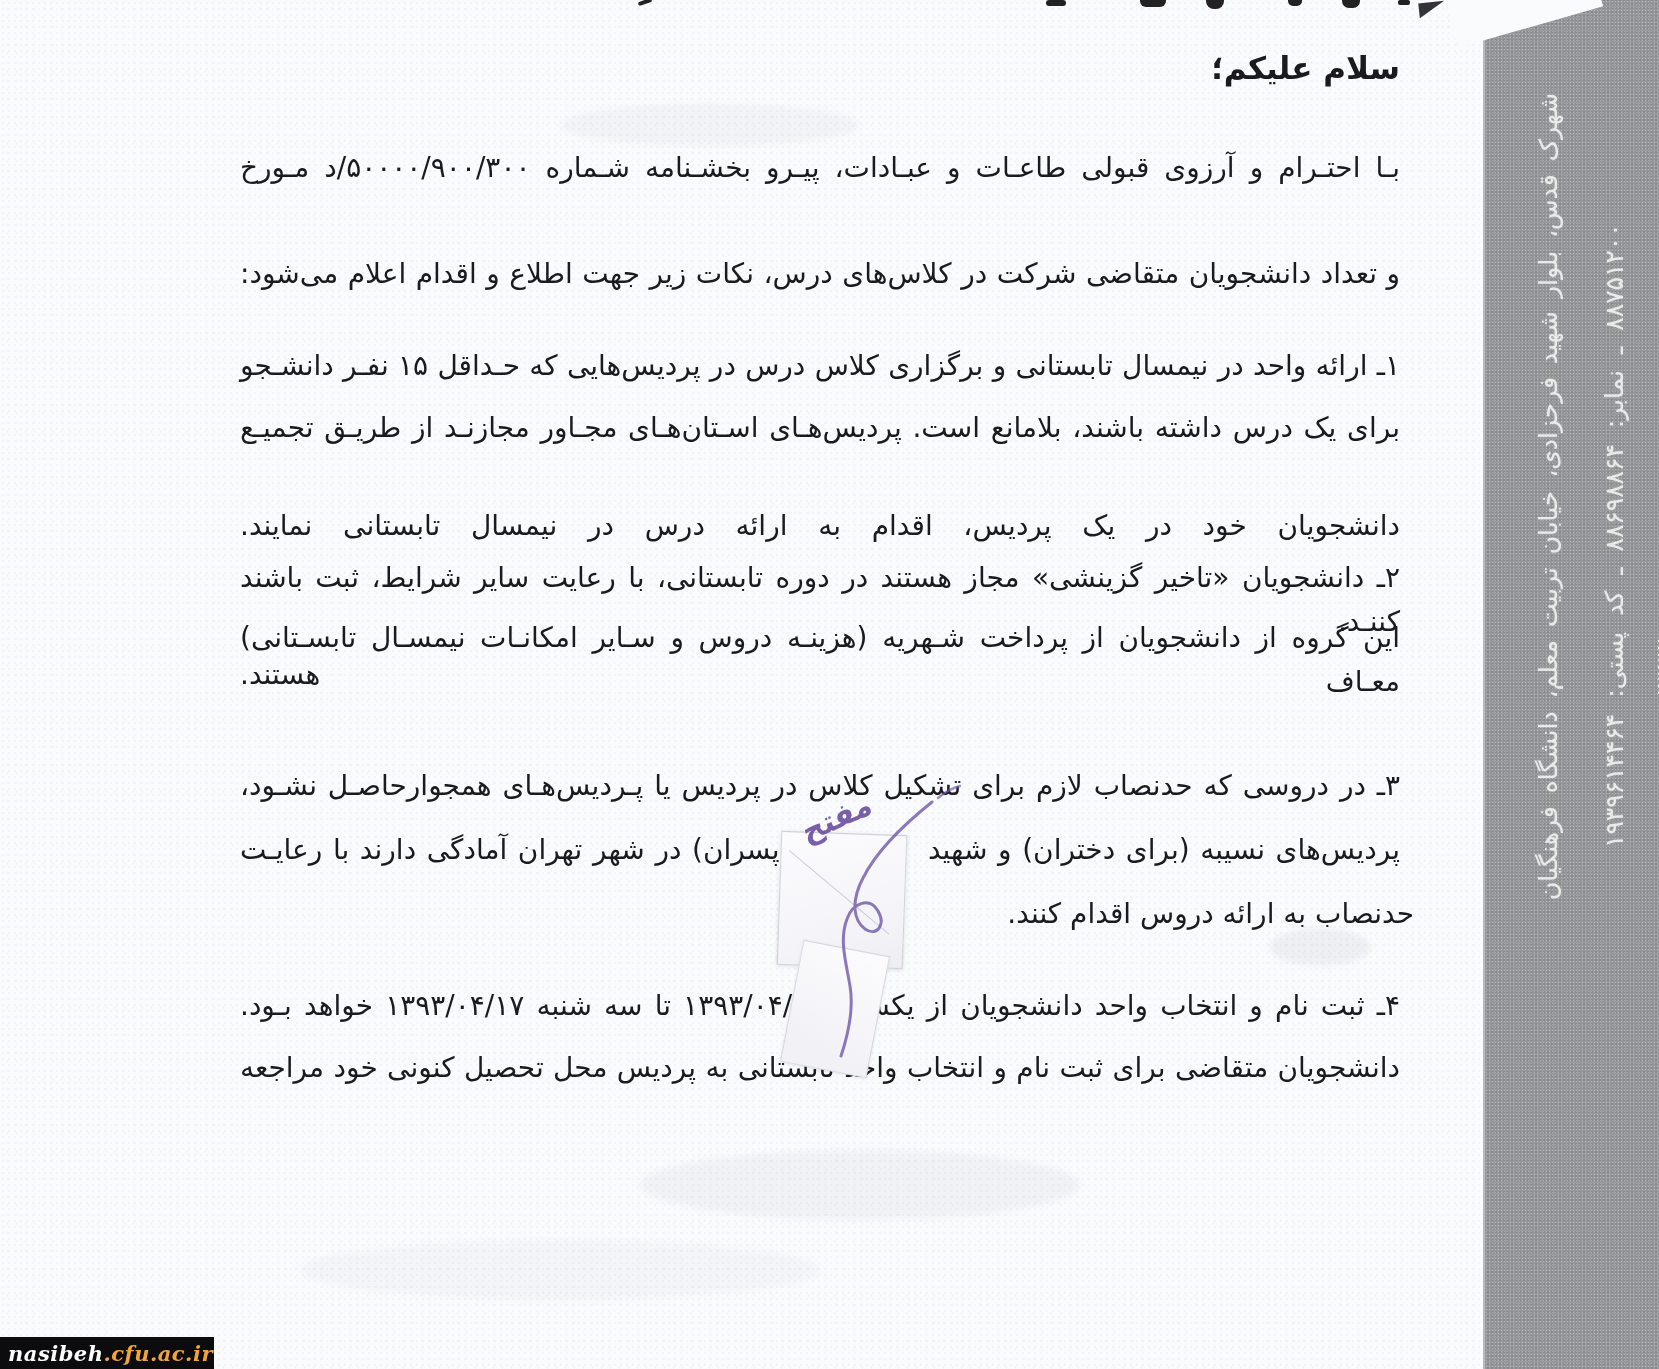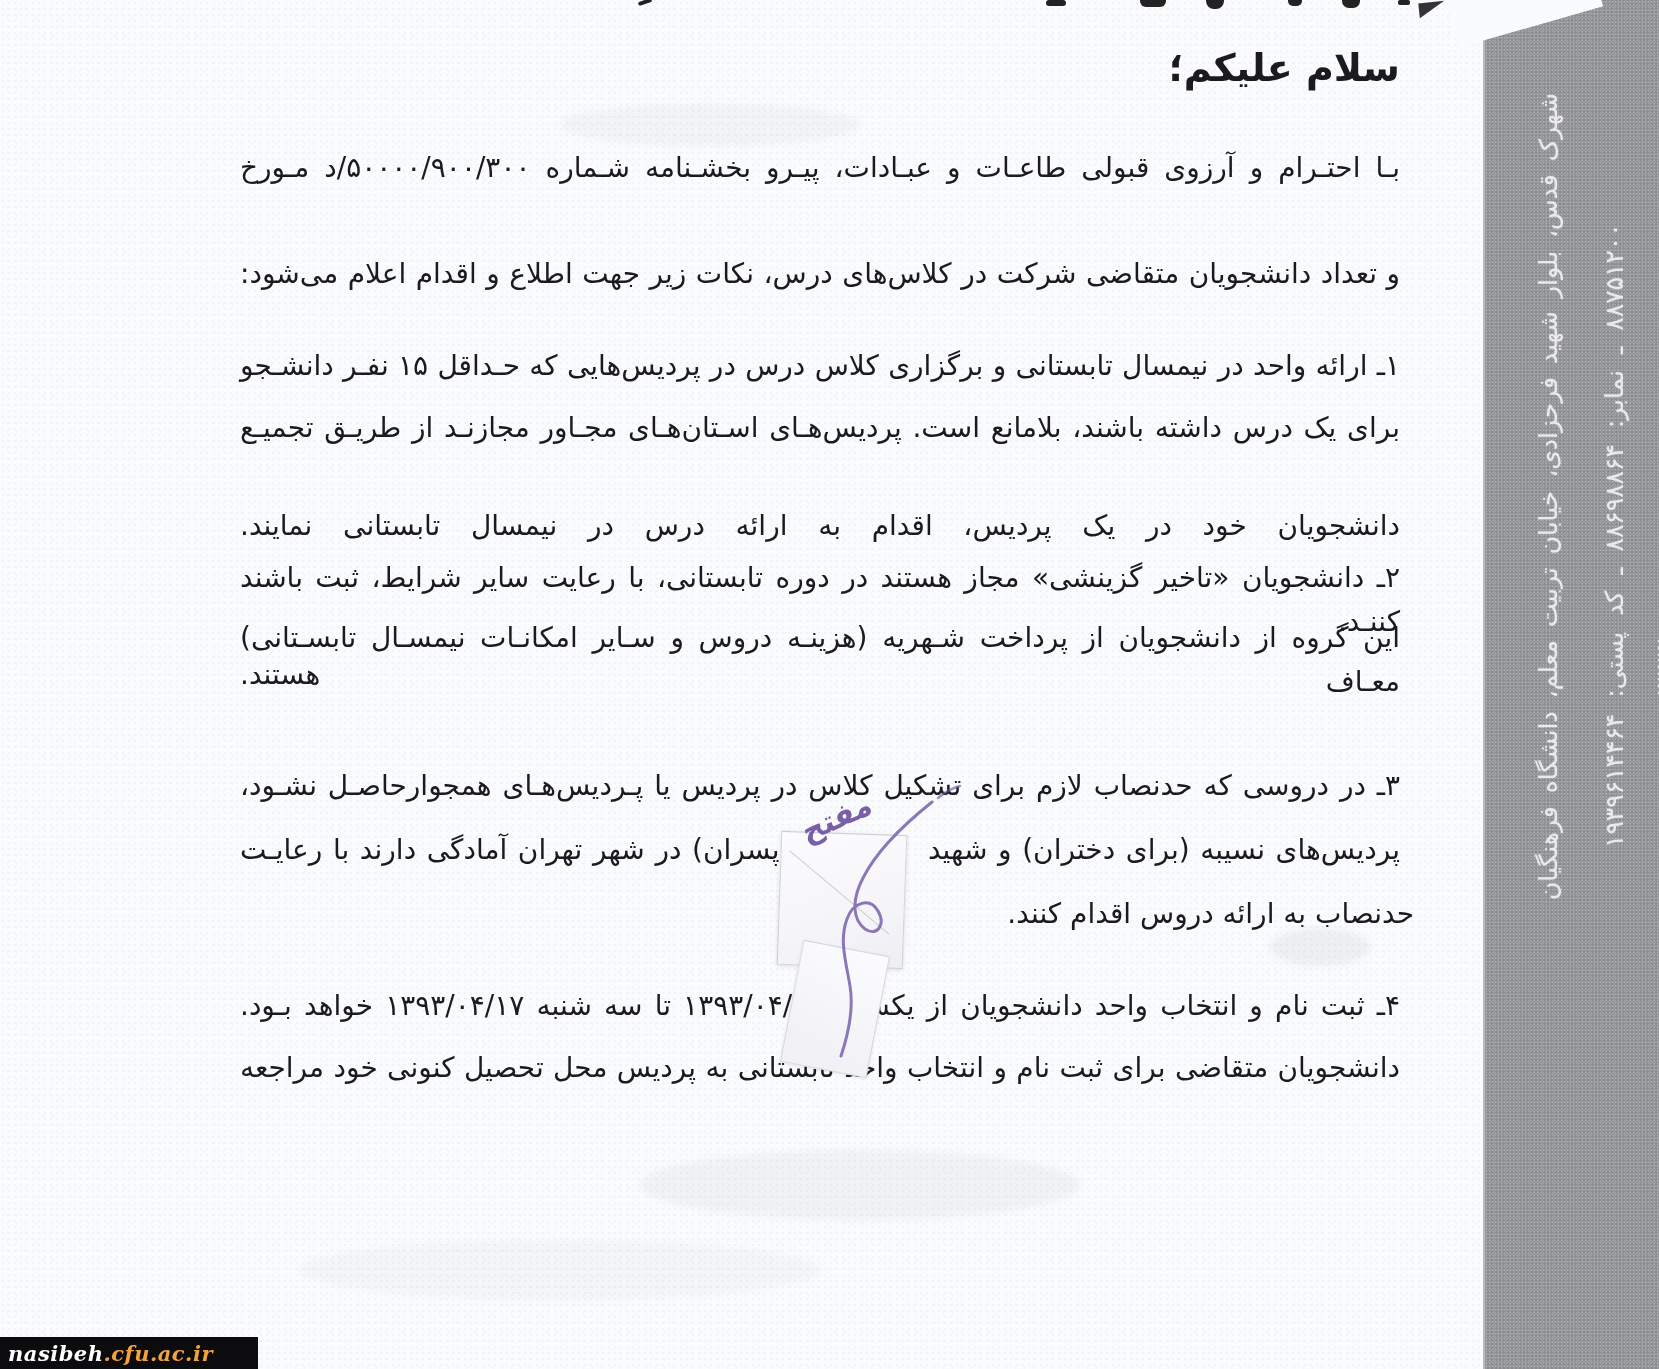--- a/index.html
+++ b/index.html
@@ -20,21 +20,21 @@
   
   .tline{
     position:absolute; direction:rtl; font-size:28px; line-height:44px;
     color:var(--ink); white-space:nowrap;
   }
   .jline{
     position:absolute; direction:rtl; font-size:28px; line-height:44px;
     left:240px; width:1160px; text-align:justify; text-align-last:justify;
     color:var(--ink);
   }
-  .greeting{font-weight:bold; font-size:38px;margin-left:40px;}
+  .greeting{font-weight:bold; font-size:31px;margin-left:40px;}
   .gap{display:inline-block; width:108px; height:2px;}
   
   .band{
     position:absolute; top:0; right:0; width:174px; height:1369px;
     background-color:var(--band-bg);
     background-image:
       radial-gradient(rgba(255,255,255,.28) .6px, transparent .9px),
       radial-gradient(rgba(45,45,52,.24) .6px, transparent .9px);
     background-size:3px 3px, 4px 4px;
     background-position:0 0, 1px 2px;
@@ -72,21 +72,21 @@
     border:1px solid rgba(150,150,168,.32); box-shadow:0 1px 3px rgba(100,100,125,.15);
   }
   .handwriting{
     position:absolute; left:800px; top:800px; z-index:4;
     font-size:30px; font-weight:bold; color:var(--stamp-ink);
     transform:rotate(-24deg) skewX(-8deg); opacity:.9; direction:rtl;
   }
   .ink-svg{position:absolute; left:780px; top:760px; z-index:4;}
   
   .watermark{
-    position:absolute; left:0; top:1337px; width:258px; height:32px; z-index:6;
+    position:absolute; left:0; top:1337px; width:214px; height:32px; z-index:6;
     background:var(--watermark-bg); display:flex; align-items:center; padding-left:8px;
     box-sizing:border-box;
     font-family:"DejaVu Serif", serif; font-style:italic; font-weight:bold; font-size:21px;
     letter-spacing:.5px;
   }
   .watermark .wm-name{color:var(--watermark-fg);}
   .watermark .wm-domain{color:var(--watermark-accent);text-align:right;}
   
   .frag{position:absolute; background:#222; border-radius:2px; z-index:5;}
   .f1{left:638px;  top:0;  width:14px; height:4px; transform:rotate(-18deg);}

